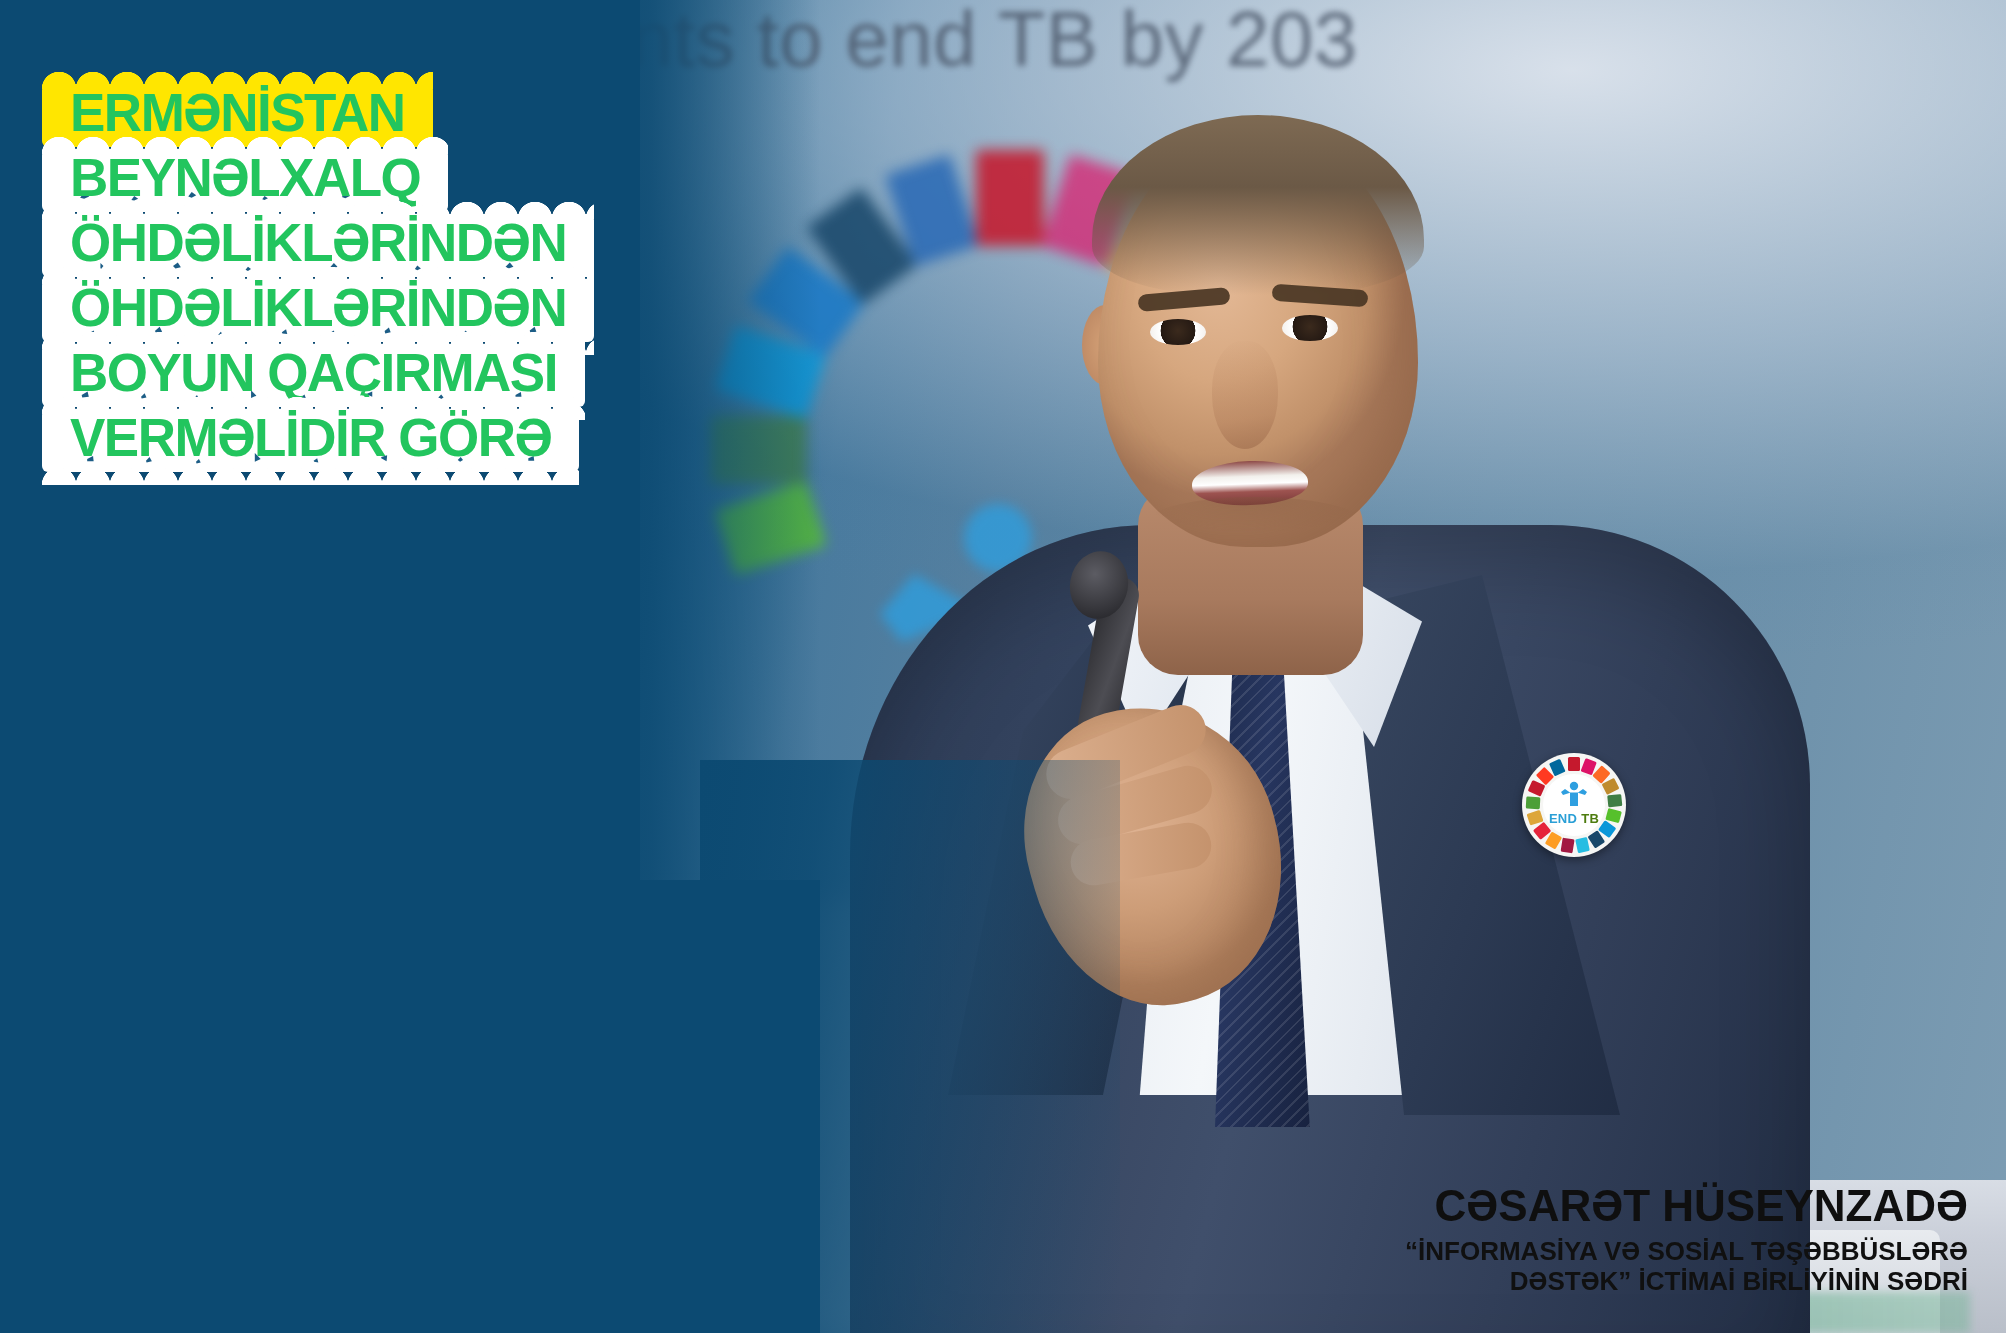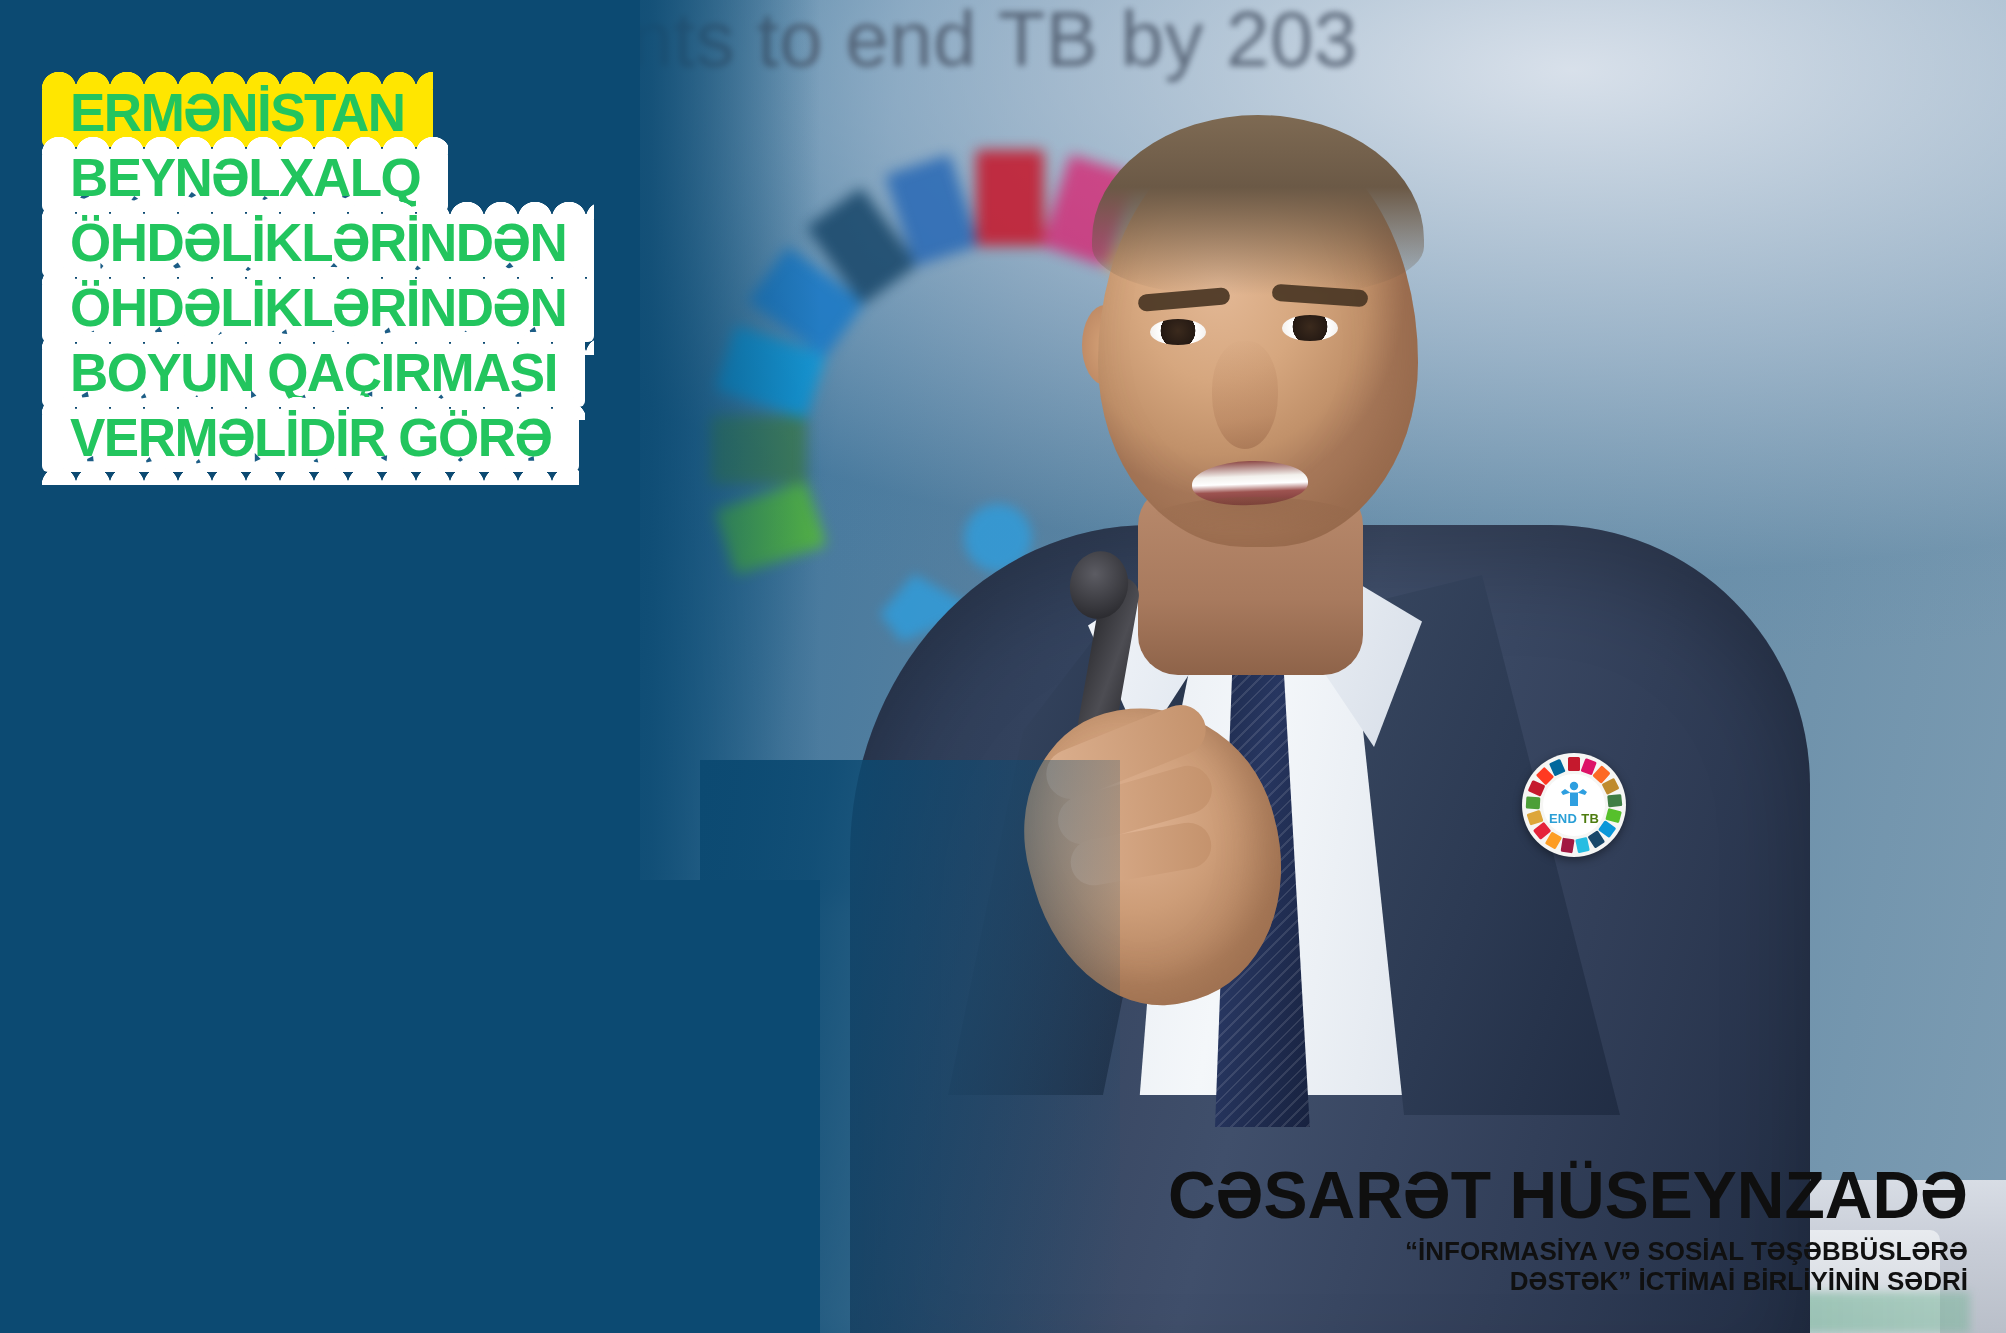--- a/index.html
+++ b/index.html
@@ -423,21 +423,21 @@
   
   .caption {
     position: absolute;
     right: 38px;
     bottom: 36px;
     text-align: right;
     z-index: 25;
     width: 1060px;
   }
   .cap-name {
-    font-size: 66px;
+    font-size: 44px;
     font-weight: 700;
     letter-spacing: 0px;
     color: #0f0f0f;
     line-height: 1.0;
     margin-bottom: 8px;
   }
   .cap-role {
     font-size: 26px;
     font-weight: 700;
     letter-spacing: 0px;

